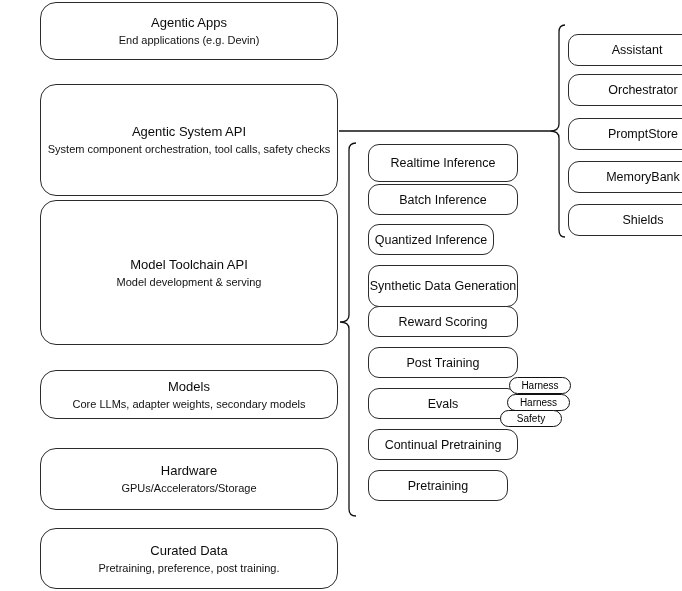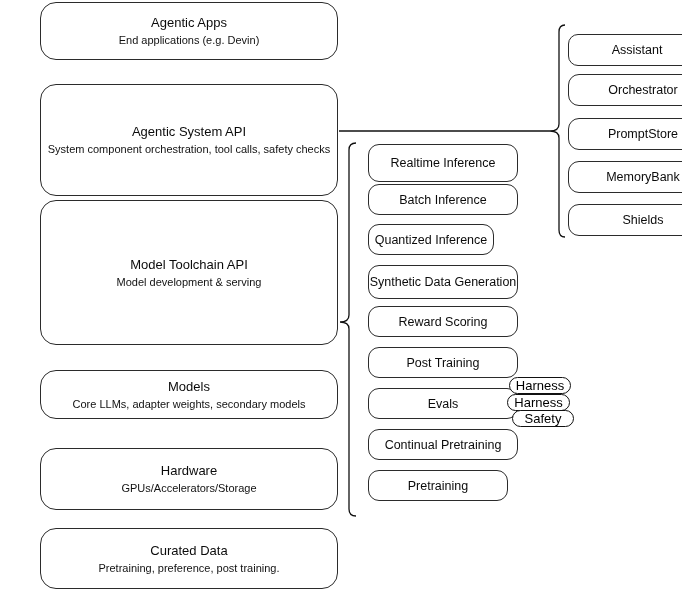--- a/index.html
+++ b/index.html
@@ -60,21 +60,21 @@
   
   .mini-pill {
     position: absolute;
     box-sizing: border-box;
     border: 1.4px solid #111111;
     border-radius: 10px;
     background: #ffffff;
     display: flex;
     align-items: center;
     justify-content: center;
-    font-size: 13px;
+    font-size: 10px;
     line-height: 13px;
     color: #000000;
     white-space: nowrap;
     z-index: 5;
     text-align: right;
   }
 
   
   #connectors {
     position: absolute;
@@ -148,21 +148,21 @@
 
   <div class="box pill-box" style="left:330px; top:144px; width:150px; height:38px;">
     <div class="title">Realtime Inference</div>
   </div>
   <div class="box pill-box" style="left:330px; top:184px; width:150px; height:31px;">
     <div class="title">Batch Inference</div>
   </div>
   <div class="box pill-box" style="left:330px; top:224px; width:126px; height:31px;">
     <div class="title">Quantized Inference</div>
   </div>
-  <div class="box pill-box" style="left:330px; top:265px; width:150px; height:34px;">
+  <div class="box pill-box" style="left:330px; top:265px; width:150px; height:42px;">
     <div class="title">Synthetic Data Generation</div>
   </div>
   <div class="box pill-box" style="left:330px; top:306px; width:150px; height:31px;">
     <div class="title">Reward Scoring</div>
   </div>
   <div class="box pill-box" style="left:330px; top:347px; width:150px; height:31px;text-align:center;">
     <div class="title">Post Training</div>
   </div>
   <div class="box pill-box" style="left:330px; top:388px; width:150px; height:31px;">
     <div class="title">Evals</div>
@@ -173,21 +173,21 @@
   <div class="box pill-box" style="left:330px; top:470px; width:140px; height:31px;">
     <div class="title">Pretraining</div>
   </div>
 
   <div class="mini-pill" style="left:471px; top:377px; width:62px; height:17px;">
     <span>Harness</span>
   </div>
   <div class="mini-pill" style="left:469px; top:394px; width:63px; height:17px;">
     <span>Harness</span>
   </div>
-  <div class="mini-pill" style="left:474px; top:410px; width:62px; height:17px;">
+  <div class="mini-pill" style="left:462px; top:410px; width:62px; height:17px;">
     <span>Safety</span>
   </div>
 
   <div class="box pill-box" style="left:530px; top:34px; width:138px; height:32px;border-radius:10px;">
     <div class="title">Assistant</div>
   </div>
   <div class="box pill-box" style="left:530px; top:118px; width:150px; height:32px;">
     <div class="title">PromptStore</div>
   </div>
   <div class="box pill-box" style="left:530px; top:74px; width:150px; height:32px;">

